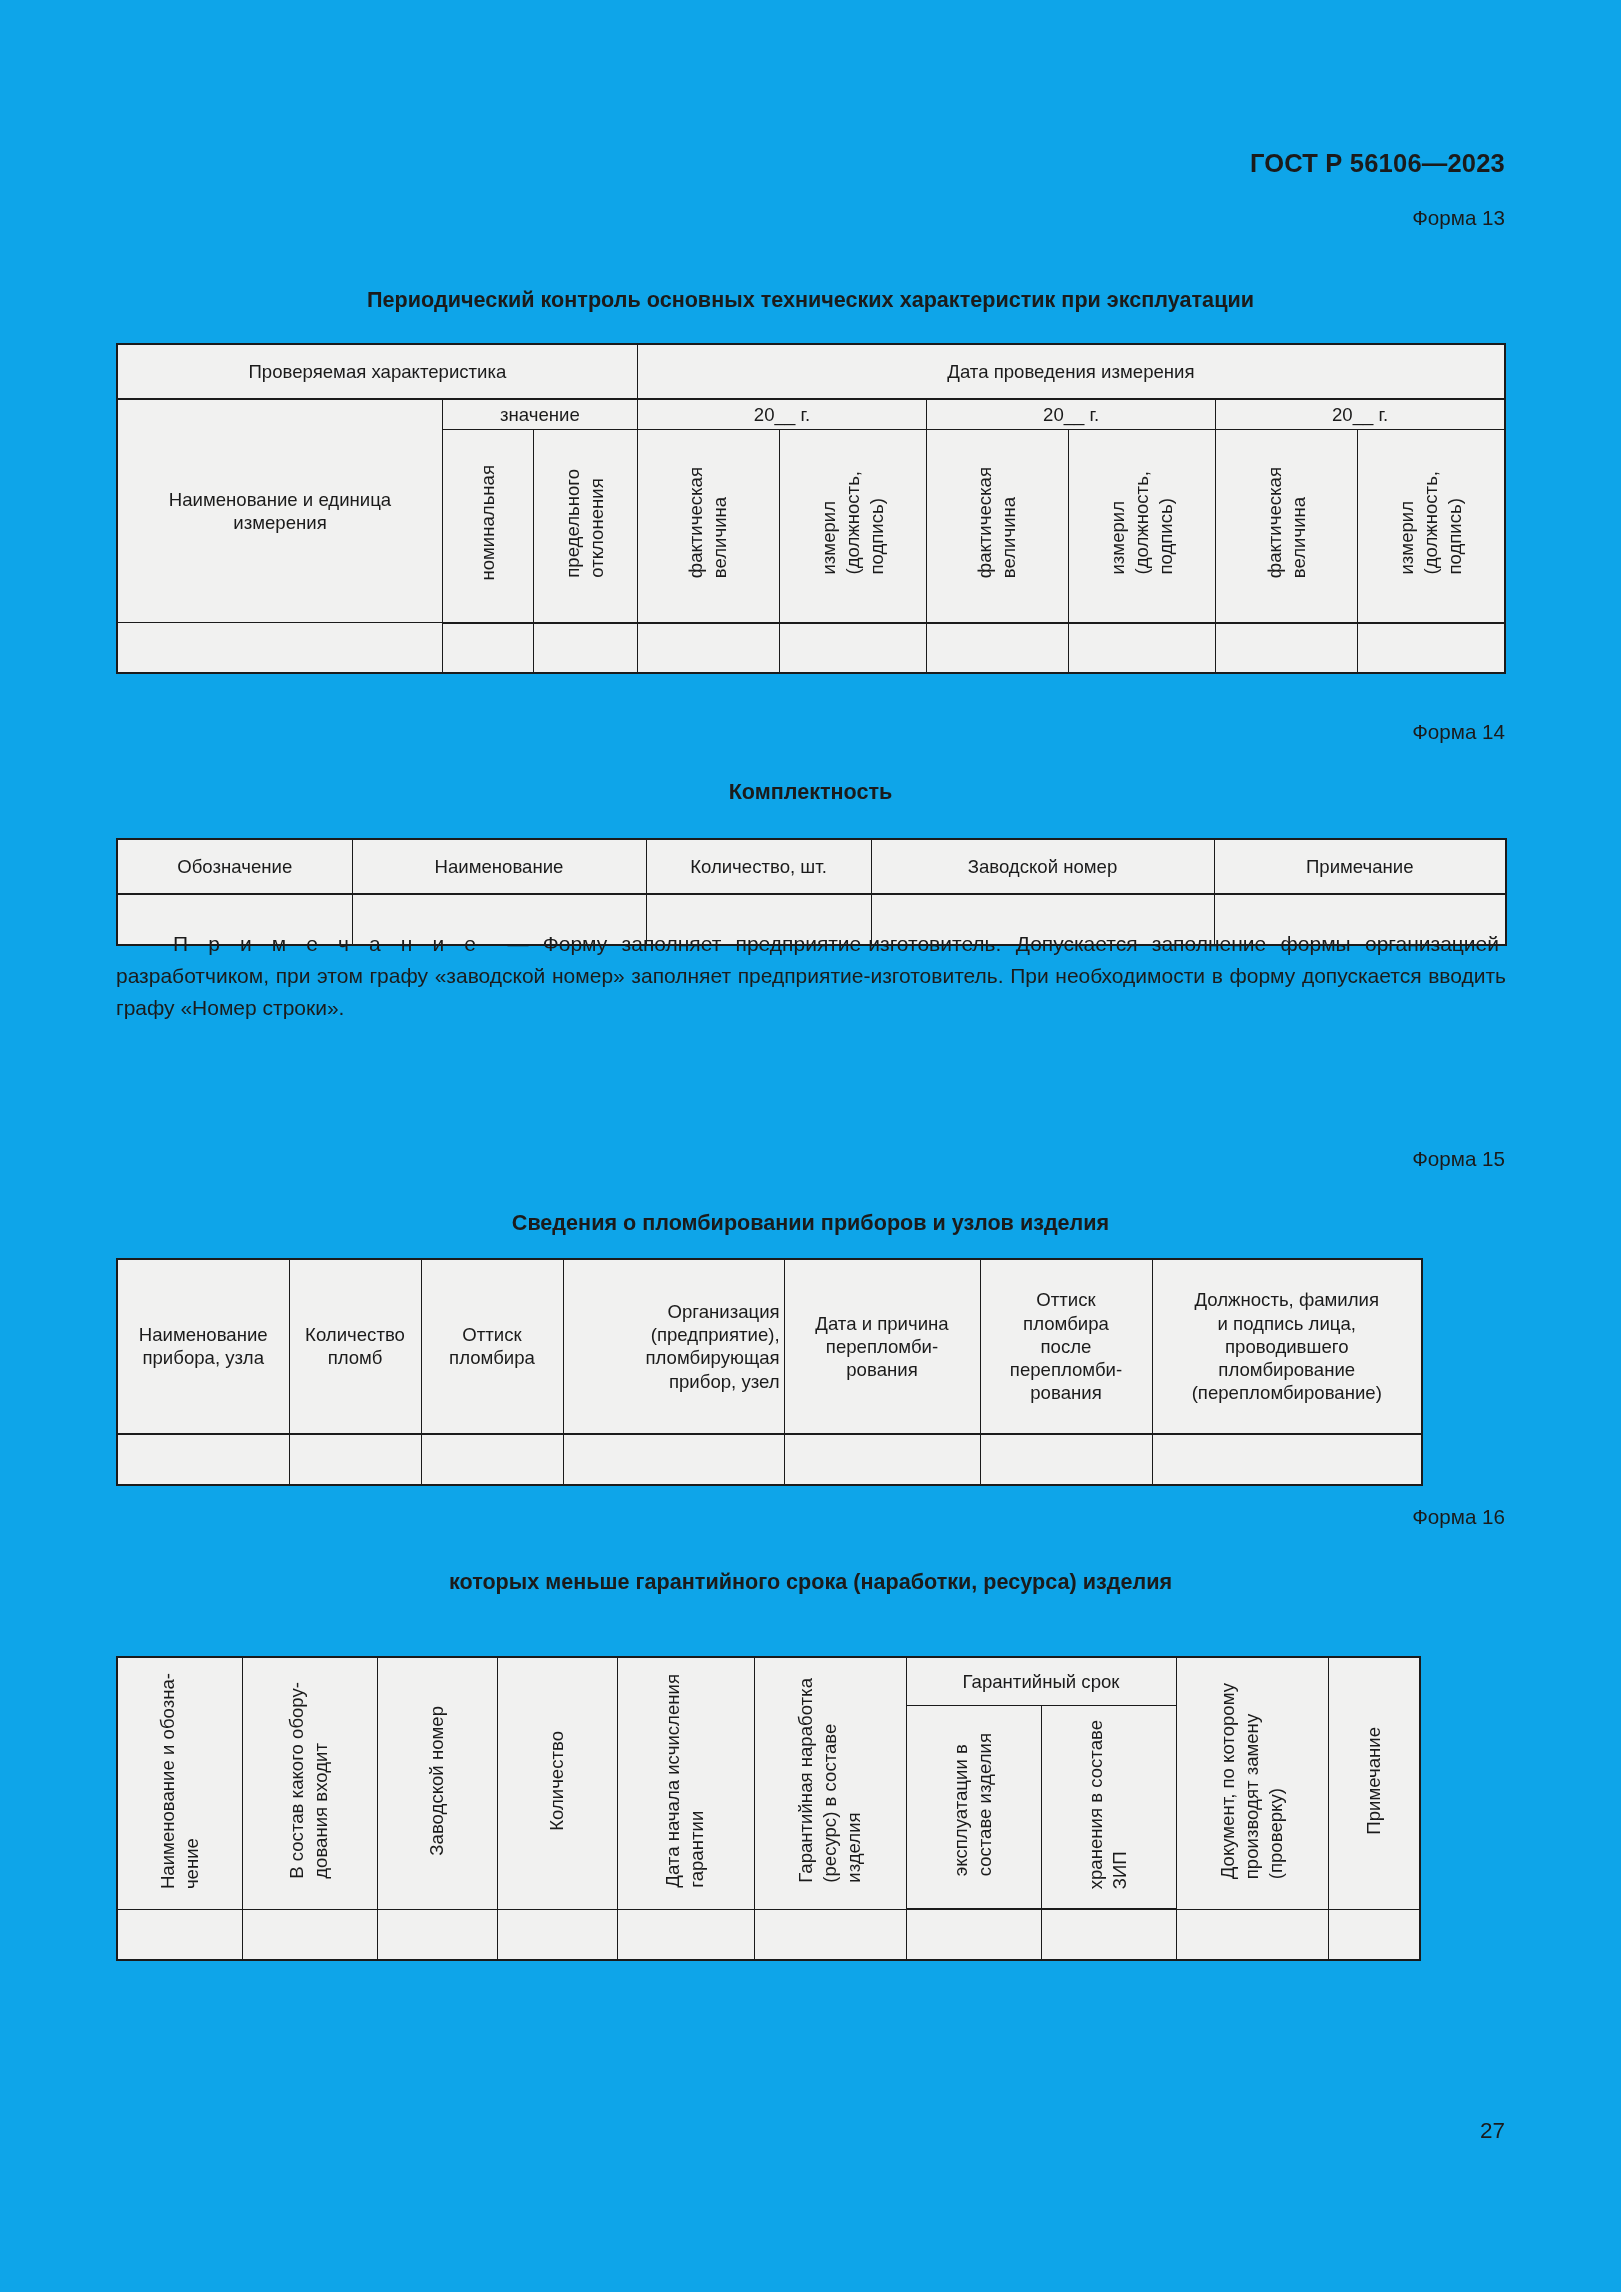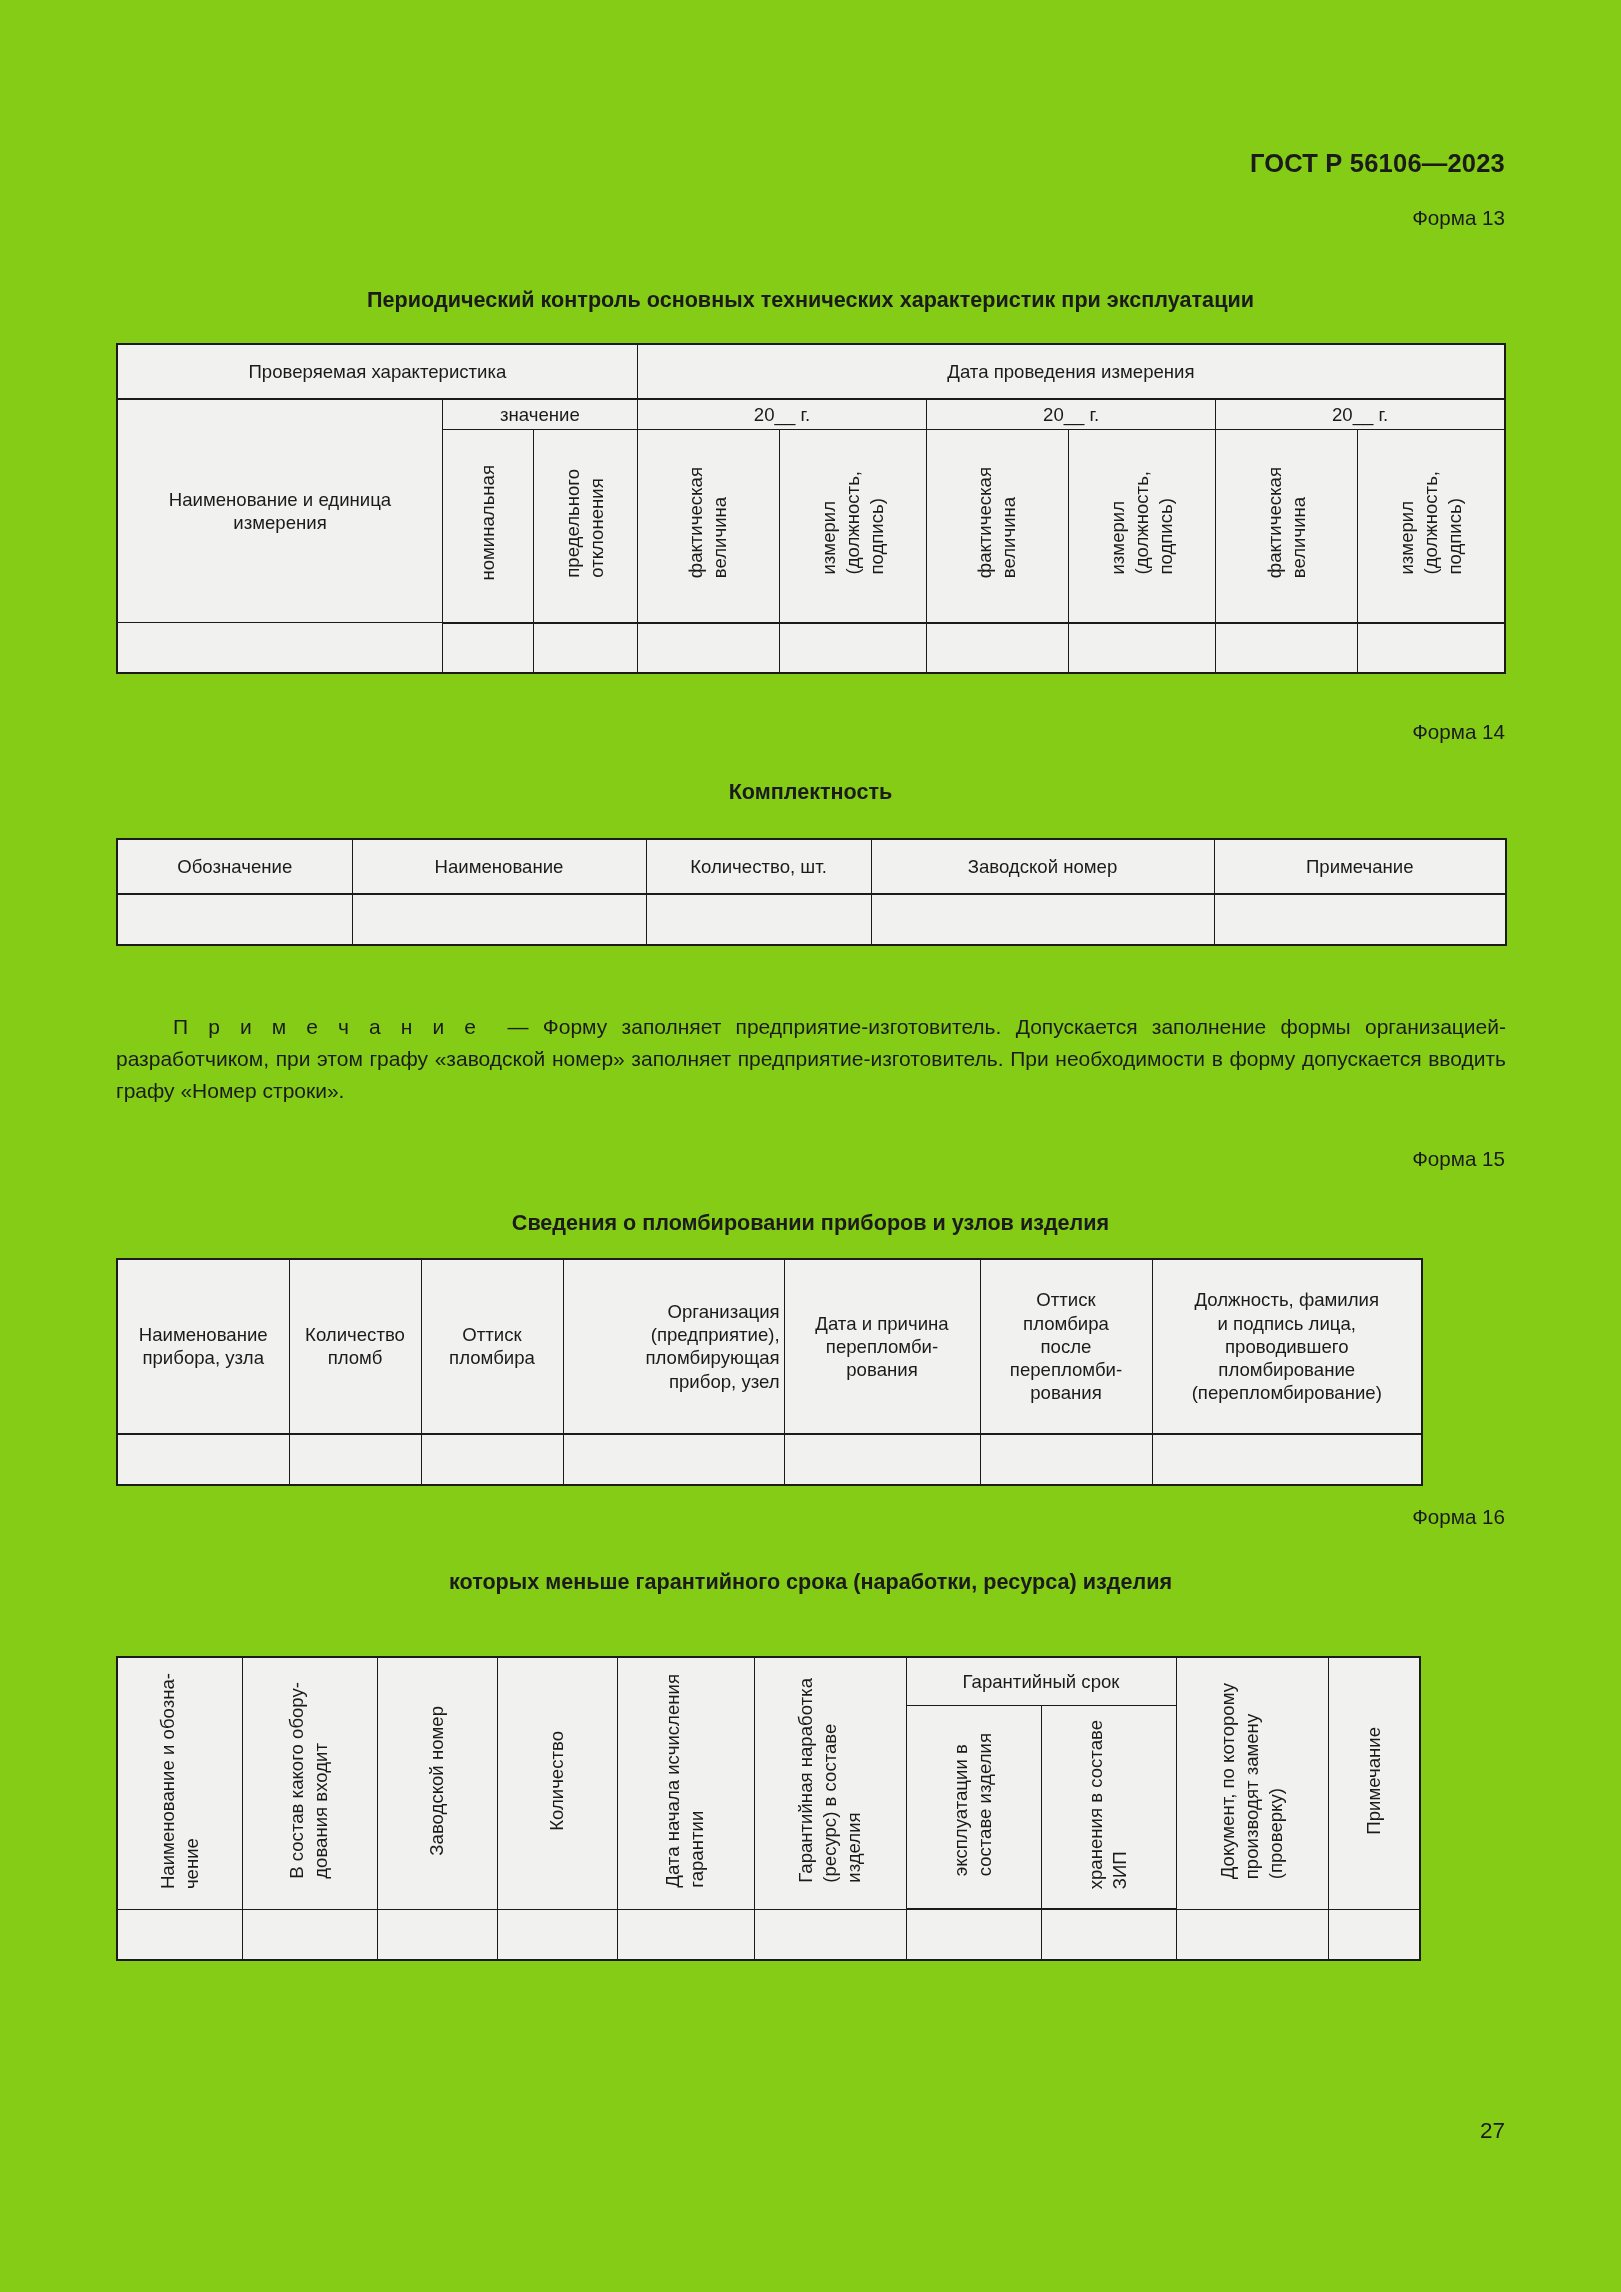--- a/index.html
+++ b/index.html
@@ -4,21 +4,21 @@
 <style>
   html, body {
     margin: 0;
     padding: 0;
     background: #f1f1f0;
   }
   .page {
     position: relative;
     width: 1621px;
     height: 2293px;
-    background: #84cc16;
+    background: #0ea5e9;
     font-family: "Liberation Sans", sans-serif;
     color: #1b1b1b;
     overflow: hidden;
   }
   .doc-header {
     position: absolute;
     top: 149px;
     right: 116px;
     font-size: 25.5px;
     font-weight: bold;
@@ -193,21 +193,21 @@
       <tr class="empty-row">
         <td class="outer-left outer-bottom"></td>
         <td class="outer-bottom"></td>
         <td class="outer-bottom"></td>
         <td class="outer-bottom"></td>
         <td class="outer-bottom outer-right"></td>
       </tr>
     </tbody>
   </table>
 
-  <div class="note" style="left:116px; top:1011px; width:1390px;">
+  <div class="note" style="left:116px; top:928px; width:1390px;">
     <span style="display:inline-block; width:57px;"></span><span class="sp">П р и м е ч а н и е</span>&nbsp; <span>— Форму заполняет предприятие-изготовитель. Допускается заполнение формы организацией-разработчиком, при этом графу «заводской номер» заполняет предприятие-изготовитель. При необходимости в форму допускается вводить графу «Номер строки».</span>
   </div>
 
   <div class="form-label" style="top:1147px;">Форма 15</div>
   <div class="form-title" style="top:1210px;">Сведения о пломбировании приборов и узлов изделия</div>
 
   <table class="gost" style="left:116px; top:1258px; width:1304px;">
     <colgroup>
       <col style="width:172px">
       <col style="width:132px">

